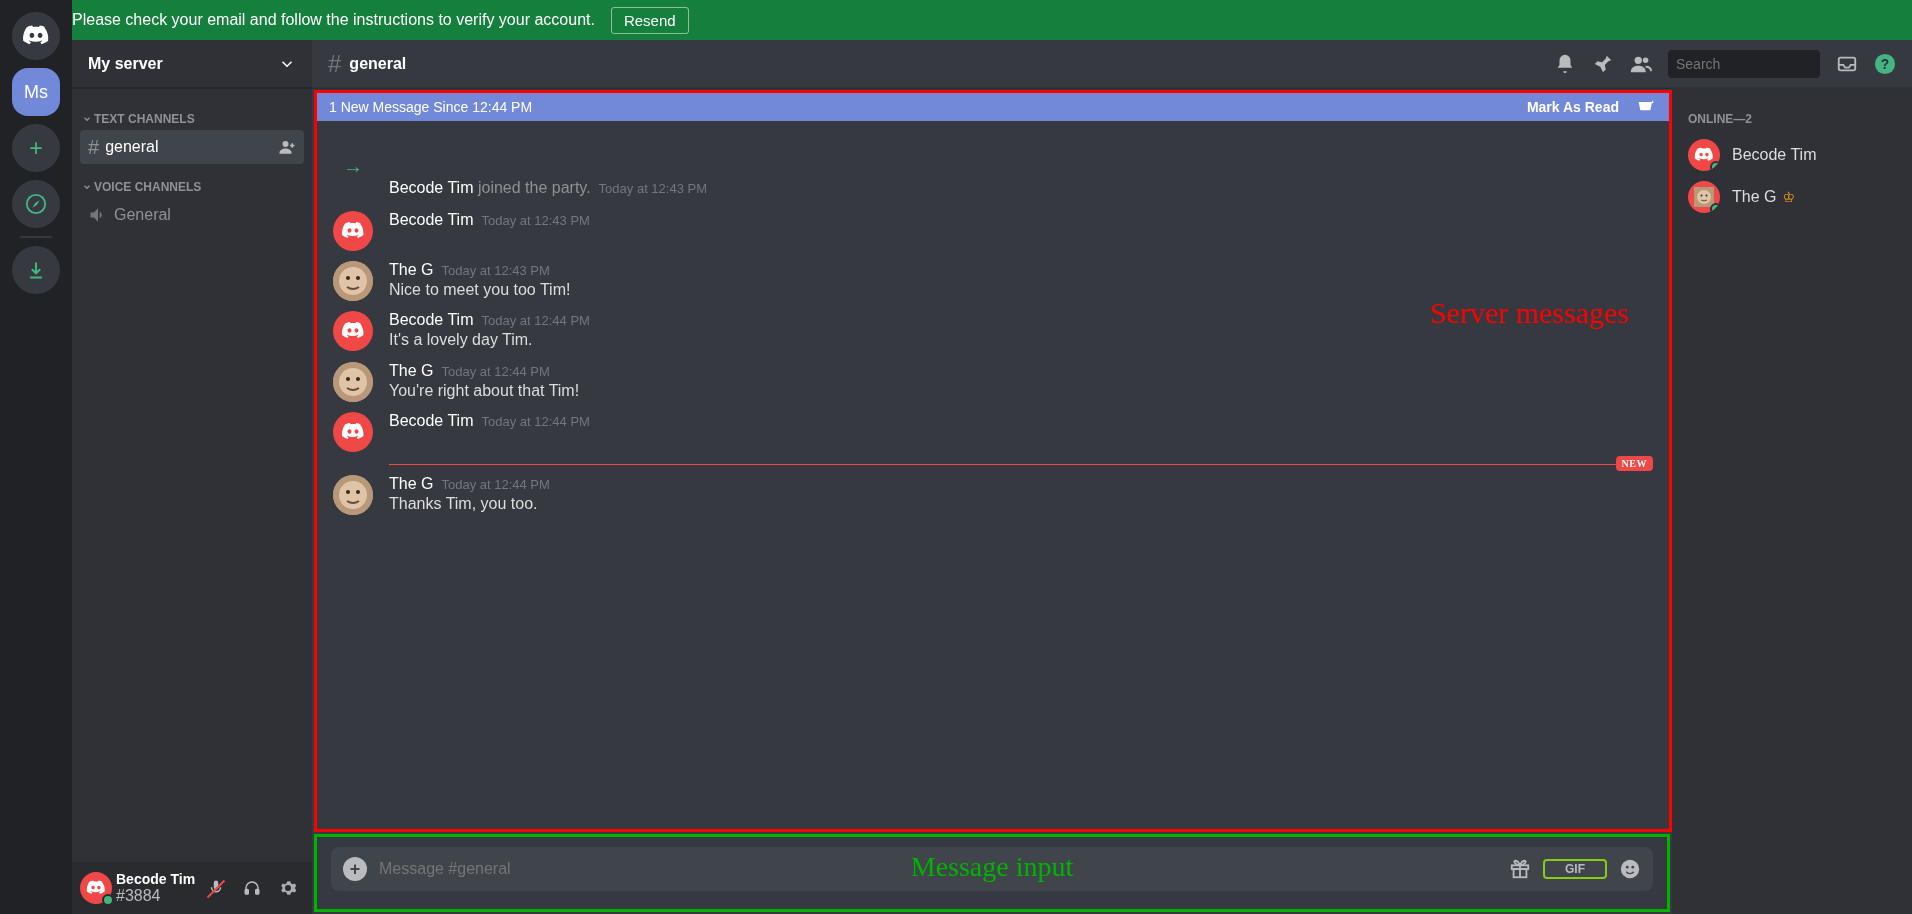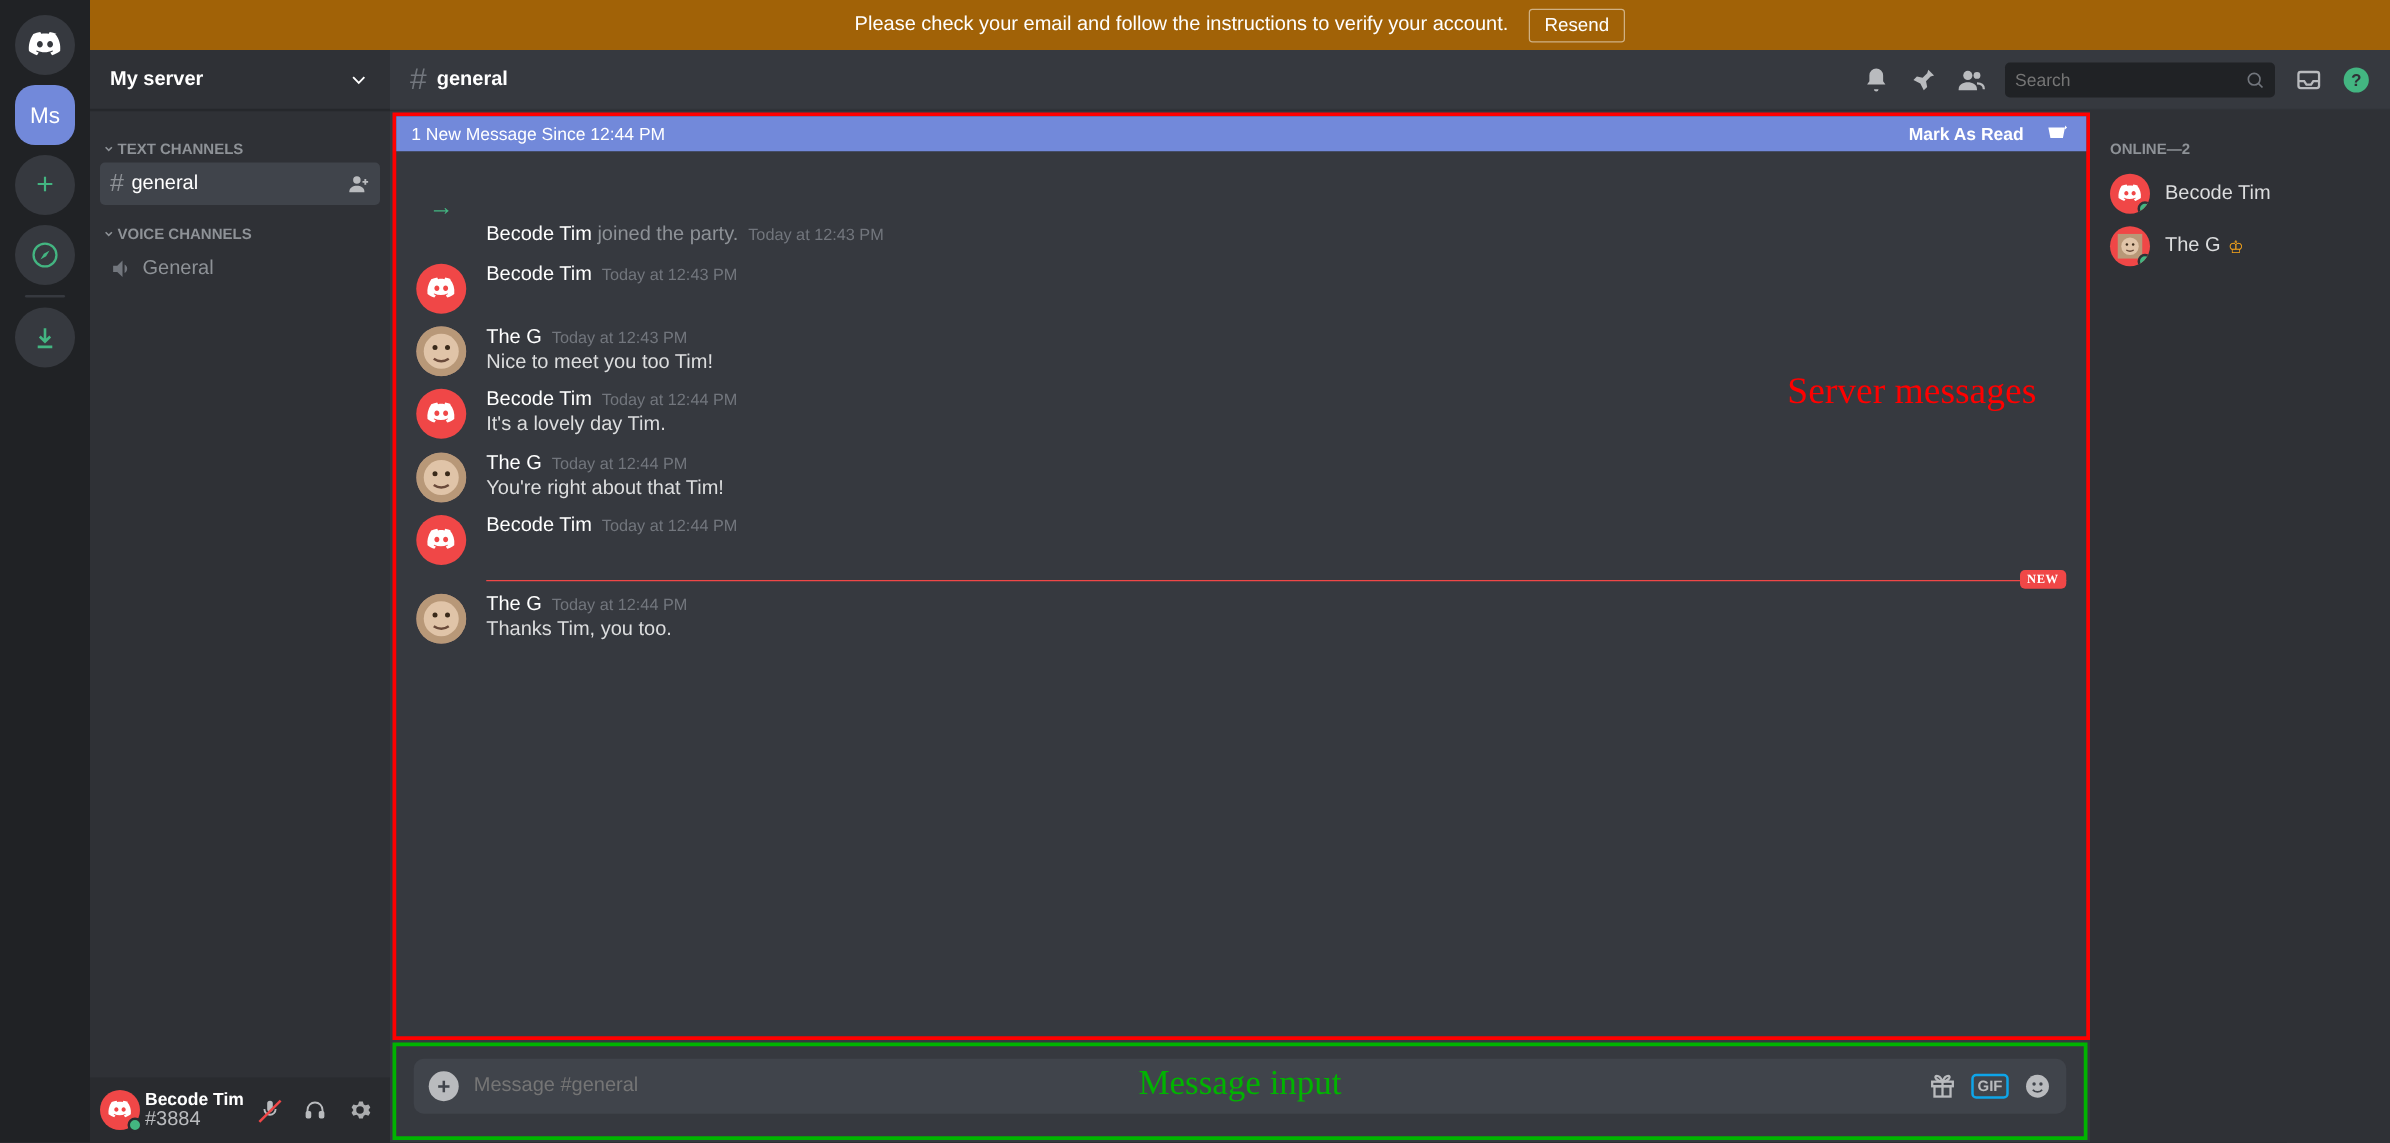--- a/index.html
+++ b/index.html
@@ -7,21 +7,21 @@
 .guild-bar { width: 72px; height: 100%; background: #202225; display: flex; flex-direction: column; align-items: center; padding-top: 12px; gap: 8px; }
 .guild-item { width: 48px; height: 48px; border-radius: 50%; background: #36393f; display: flex; align-items: center; justify-content: center; cursor: pointer; transition: border-radius .15s; }
 .guild-item.home { background: #36393f; }
 .guild-item.selected { border-radius: 16px; background: #7289da; }
 .guild-item.add { color: #43b581; font-size: 24px; font-weight: 300; }
 .guild-item.compass { color: #43b581; }
 .guild-item.download { color: #43b581; }
 .guild-sep { width: 32px; height: 2px; background: #36393f; border-radius: 1px; }
 .discord-logo svg { width: 28px; height: 28px; fill: #fff; }
 .main-col { flex: 1; display: flex; flex-direction: column; height: 100%; }
-.verify-banner { height: 40px; width: 100%; background: #a16207; display: flex; align-items: center; justify-content: center; gap: 16px; color: #fff; font-size: 16px; }
+.verify-banner { height: 40px; width: 100%; background: #15803d; display: flex; align-items: center; gap: 16px; color: #fff; font-size: 16px; }
 .resend-btn { border: 1px solid rgba(255,255,255,.5); background: transparent; color: #fff; padding: 4px 12px; border-radius: 3px; font-size: 15px; cursor: pointer; }
 .content-row { flex: 1; display: flex; min-height: 0; }
 .channel-sidebar { width: 240px; background: #2f3136; display: flex; flex-direction: column; }
 .server-header { height: 48px; padding: 0 16px; display: flex; align-items: center; justify-content: space-between; border-bottom: 1px solid rgba(0,0,0,.2); box-shadow: 0 1px 0 rgba(4,4,5,.2); cursor: pointer; }
 .server-header h1 { font-size: 16px; font-weight: 600; color: #fff; }
 .channels-list { flex: 1; padding: 8px 8px 0 8px; overflow-y: auto; }
 .channel-category { font-size: 12px; font-weight: 600; color: #8e9297; text-transform: uppercase; padding: 16px 8px 4px 2px; display: flex; align-items: center; gap: 2px; cursor: pointer; }
 .channel-item { height: 34px; border-radius: 4px; padding: 0 8px; display: flex; align-items: center; gap: 6px; color: #8e9297; font-size: 16px; cursor: pointer; }
 .channel-item.selected { background: #40444b; color: #fff; }
 .channel-item .hash { font-size: 20px; color: #72767d; }
@@ -35,21 +35,21 @@
 .user-info .name { font-size: 14px; font-weight: 600; color: #fff; }
 .user-info .tag { font-size: 16px; color: #b9bbbe; }
 .user-controls { display: flex; gap: 4px; }
 .user-controls .ico { width: 32px; height: 32px; display: flex; align-items: center; justify-content: center; cursor: pointer; color: #b9bbbe; border-radius:4px; }
 .chat-area { flex: 1; background: #36393f; display: flex; flex-direction: column; min-width: 0; }
 .chat-header { height: 48px; display: flex; align-items: center; padding: 0 16px; border-bottom: 1px solid rgba(0,0,0,.1); box-shadow: 0 1px 0 rgba(4,4,5,.2); gap: 8px; }
 .chat-header .hash { font-size: 24px; color: #72767d; }
 .chat-header .title { font-size: 16px; font-weight: 600; color: #fff; }
 .header-tools { margin-left: auto; display: flex; align-items: center; gap: 16px; }
 .header-tools .ico { color: #b9bbbe; cursor: pointer; display:flex; }
-.search-box { width: 216px; height: 28px; background: #202225; border-radius: 4px; display: flex; align-items: center; padding: 0 8px; }
+.search-box { width: 152px; height: 28px; background: #202225; border-radius: 4px; display: flex; align-items: center; padding: 0 8px; }
 .search-box input { background: transparent; border: none; outline: none; color: #dcddde; font-size: 14px; flex: 1; }
 .chat-body { flex: 1; display: flex; min-height: 0; }
 .messages-col { flex: 1; display: flex; flex-direction: column; min-width: 0; border: 3px solid #ff0000; margin: 2px 0 2px 2px; }
 .new-bar { height: 28px; background: #7289da; color: #fff; display: flex; align-items: center; padding: 0 12px; font-size: 14px; font-weight: 500; }
 .new-bar .mark { margin-left: auto; display: flex; align-items: center; gap: 18px; cursor: pointer; font-weight:600; }
 .messages-scroll { flex: 1; overflow-y: auto; padding: 8px 0 16px 0; position: relative; }
 .sys-msg { display: flex; align-items: center; padding: 6px 16px 6px 16px; gap: 16px; }
 .sys-arrow { width: 40px; display:flex; justify-content:center; color: #43b581; font-size: 20px; }
 .sys-msg .txt { color: #8e9297; font-size: 16px; margin-top: 44px; }
 .sys-msg .txt .u { color: #fff; }
@@ -65,21 +65,21 @@
 .msg .text { font-size: 16px; color: #dcddde; line-height: 1.4; }
 .divider-new { position: relative; margin: 10px 16px 2px 72px; border-top: 1px solid #f04747; }
 .divider-new .badge { position: absolute; right: 0; top: -9px; background: #f04747; color: #fff; font-size: 10px; font-weight: 700; padding: 2px 6px; border-radius: 4px; letter-spacing: .5px; font-family: Liberation Serif, serif; }
 .annot { position: absolute; color: #ff0000; font-size: 30px; font-family: "Times New Roman", serif; pointer-events: none; }
 .annot.red { top: 175px; right: 40px; }
 .input-wrap { padding: 0 14px 18px 14px; border: 3px solid #00b400; margin: 0 2px 2px 2px; position: relative; padding-top:10px; }
 .msg-input { background: #40444b; border-radius: 8px; height: 44px; display: flex; align-items: center; padding: 0 12px; gap: 12px; }
 .msg-input .plus { width: 24px; height: 24px; border-radius: 50%; background: #b9bbbe; color: #40444b; display: flex; align-items: center; justify-content: center; font-size: 18px; font-weight: 700; cursor: pointer; }
 .msg-input input { flex: 1; background: transparent; border: none; outline: none; color: #dcddde; font-size: 16px; }
 .msg-input .ico { color: #b9bbbe; cursor: pointer; display:flex; align-items:center; }
-.msg-input .gif { font-size: 12px; font-weight: 700; border: 2px solid #0ea5e9; border-radius: 4px; padding: 1px 3px; }
+.msg-input .gif { font-size: 12px; font-weight: 700; border: 2px solid #84cc16; border-radius: 4px; padding: 1px 20px; }
 .annot.green { position: absolute; color: #00b400; font-size: 28px; font-family: "Times New Roman", serif; top: 14px; left: 50%; transform: translateX(-50%); pointer-events: none; }
 .members-col { width: 240px; background: #2f3136; padding: 16px 8px; }
 .members-header { font-size: 12px; font-weight: 600; color: #8e9297; text-transform: uppercase; padding: 8px; }
 .member-item { height: 42px; display: flex; align-items: center; gap: 12px; padding: 0 8px; border-radius: 4px; cursor: pointer; }
 .member-item .avatar { width: 32px; height: 32px; border-radius: 50%; background: #f04747; display: flex; align-items: center; justify-content: center; position: relative; flex-shrink:0; overflow:hidden; }
 .member-item .avatar svg { width:20px; height:20px; fill:#fff; }
 .member-item .avatar .status-dot { border-color: #2f3136; }
 .member-item .name { font-size: 16px; color: #dcddde; display:flex; align-items:center; gap:6px; }
 .crown { color: #faa61a; font-size: 14px; }
 svg { display: block; }

